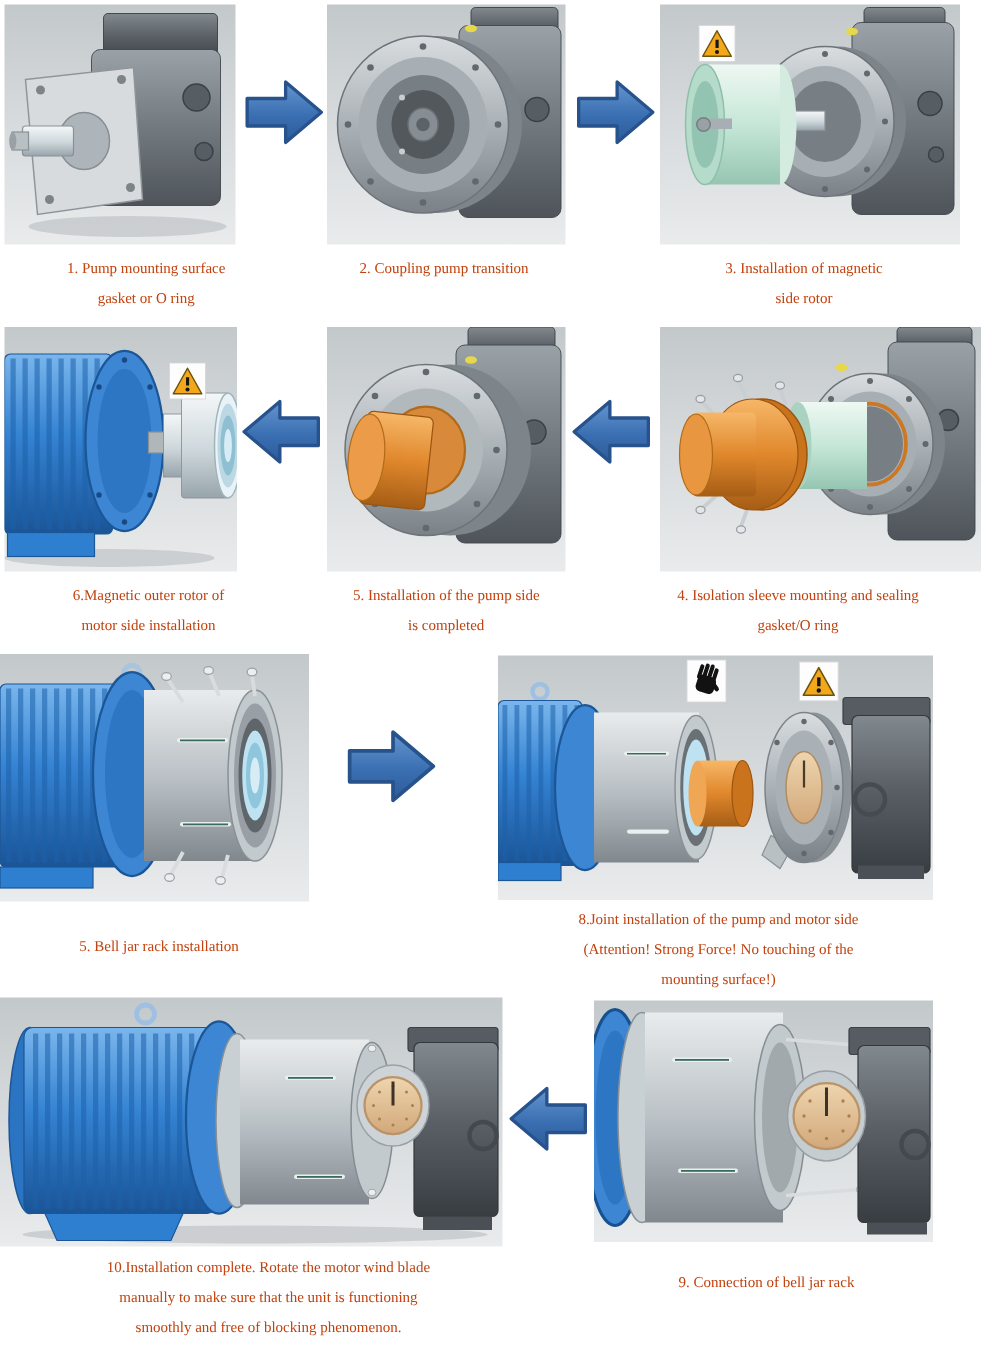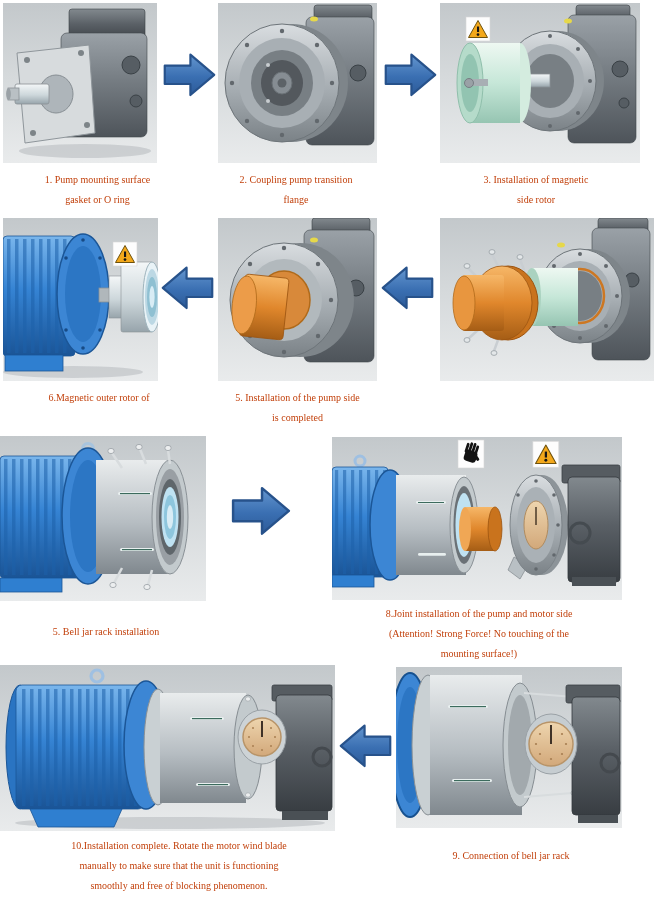--- a/index.html
+++ b/index.html
@@ -202,21 +202,20 @@
       <use href="#warnIcon" x="26" y="14"></use>
     </svg>
   </div>
 
   <div class="caption" style="left:0;top:170px;width:195px">
     <div>1. Pump mounting surface</div>
       <div>gasket or O ring</div>
   </div>
   <div class="caption" style="left:196px;top:170px;width:200px">
     <div>2. Coupling pump transition</div>
-      <div>flange</div>
   </div>
   <div class="caption" style="left:430px;top:170px;width:212px">
     <div>3. Installation of magnetic</div>
       <div>side rotor</div>
   </div>
 
   <div class="panel" style="left:3px;top:218px;width:155px;height:163px">
     <svg viewBox="0 0 155 163">
       <ellipse cx="70" cy="154" rx="70" ry="6" fill="#aab0b3" opacity="0.45"></ellipse>
       <g>
@@ -349,24 +348,29 @@
         <ellipse cx="68" cy="85" rx="30" ry="37" fill="#c9731d" stroke="#9c5410" stroke-width="1"></ellipse>
         <ellipse cx="62" cy="85" rx="30" ry="37" fill="url(#gOrange)" stroke="#9c5410" stroke-width="0.8"></ellipse>
         <rect x="22" y="57" width="42" height="56" rx="3" fill="url(#gOrange)"></rect>
         <ellipse cx="24" cy="85" rx="11" ry="27" fill="#e8963f" stroke="#b06a1a" stroke-width="0.8"></ellipse>
       </g>
     </svg>
   </div>
 
   <div class="caption" style="left:0;top:388px;width:198px">
     <div>6.Magnetic outer rotor of</div>
+      <div>motor side installation</div>
   </div>
   <div class="caption" style="left:190px;top:388px;width:215px">
     <div>5. Installation of the pump side</div>
       <div>is completed</div>
+  </div>
+  <div class="caption" style="left:396px;top:388px;width:272px">
+    <div>4. Isolation sleeve mounting and sealing</div>
+      <div>gasket/O ring</div>
   </div>
 
   <div class="panel" style="left:0;top:436px;width:206px;height:165px">
     <svg viewBox="0 0 206 165">
       <circle cx="88" cy="13" r="5.5" fill="none" stroke="#a8c4de" stroke-width="3.2"></circle>
       <g>
         <rect x="0" y="20" width="84" height="122" rx="4" fill="url(#gBlue)" stroke="#1b5697" stroke-width="0.8"></rect>
         <g fill="#1d61aa" opacity="0.55">
           <rect x="4" y="23" width="3.5" height="116"></rect>
             <rect x="12" y="23" width="3.5" height="116"></rect>

